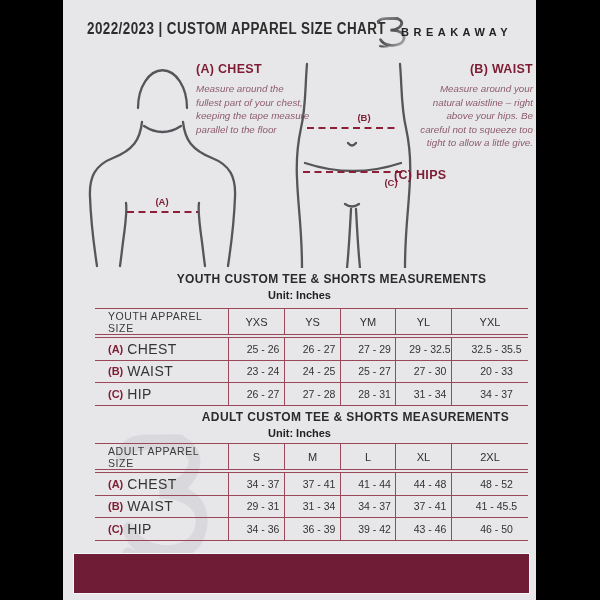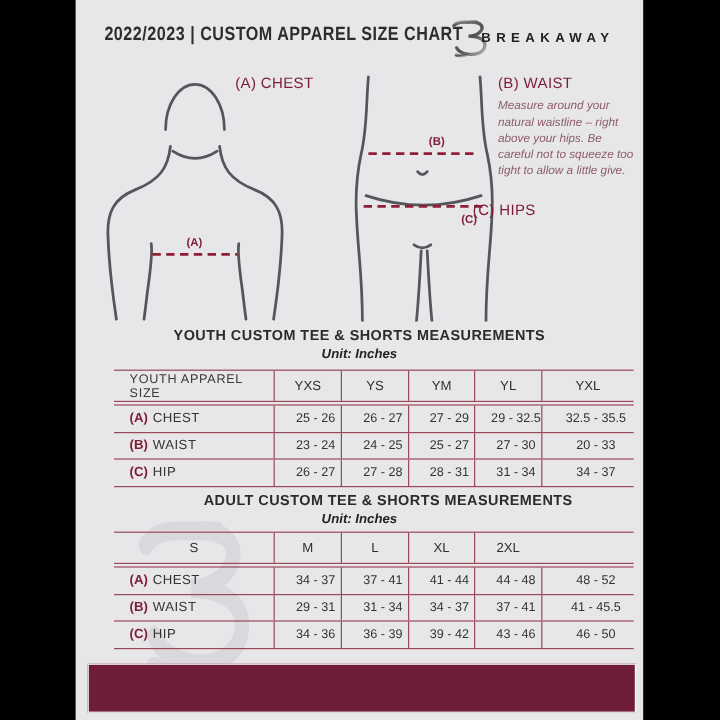--- a/index.html
+++ b/index.html
@@ -28,52 +28,52 @@
     left:24px;top:20px;font-size:16px;font-weight:bold;color:var(--ink);
     letter-spacing:.5px;transform:scaleX(.84);transform-origin:left center;
     white-space:nowrap;
   }
   .brand{
     left:338px;top:26px;font-size:11px;font-weight:bold;color:#222;
     letter-spacing:4.5px;white-space:nowrap;
   }
   
   .m-block{z-index:2;}
-  .m-head{font-size:12.5px;font-weight:normal;color:var(--accent);letter-spacing:.3px;}
+  .m-head{font-size:12.5px;font-weight:bold;color:var(--accent);letter-spacing:.3px;}
   .m-text{
     margin-top:6px;font-size:9.8px;line-height:13.5px;font-style:italic;
     color:var(--para);white-space:pre-line;
   }
   
   .sec-title{
-    left:0;width:473px;text-align:center;font-size:12px;font-weight:bold;
+    left:0;width:537px;text-align:center;font-size:12px;font-weight:bold;
     color:#2b2b2b;letter-spacing:.4px;
   }
   .sec-unit{
     left:0;width:473px;text-align:center;font-size:11px;font-weight:bold;
-    font-style:italic;color:#222;
+    color:#222;
   }
   
   .size-table{left:32px;width:433px;z-index:1;}
   .t-row{display:grid;grid-template-columns:133px 56px 56px 55px 56px 77px;}
   .t-head{border-top:1.5px solid var(--tb);border-bottom:1.5px solid var(--tb);}
   .t-head .t-cell{height:25px;}
   .t-body{margin-top:2px;border-top:1.5px solid var(--tb);}
   .t-body .t-row{border-bottom:1.5px solid var(--tb);}
   .t-body .t-cell{height:21.5px;padding-left:13px;}
   .t-cell{
     display:flex;align-items:center;justify-content:center;
     font-size:10.5px;color:var(--cell);
   }
   .t-cell:not(:first-child){border-left:1.5px solid var(--tb);}
   .t-cell.lab{justify-content:flex-start;padding-left:13px;}
   .t-head .t-cell{font-weight:normal;font-size:11px;color:#2f2f2f;}
   .t-head .t-cell.lab{font-weight:normal;font-size:10.5px;letter-spacing:.6px;color:#3a3a3a;}
   .row-key{font-weight:bold;color:var(--accent);margin-right:4px;font-size:11px;}
-  .row-name{font-size:11px;color:#343434;letter-spacing:.4px;}
+  .row-name{font-size:14px;color:#343434;letter-spacing:.4px;}
   
   .footer-bar{
     left:10px;top:553px;width:455px;height:39px;background:var(--footer);
     border:1px solid #f8f8f8;z-index:2;
   }
   .watermark{left:52px;top:424px;z-index:0;}
   svg text{font-family:"Liberation Sans",sans-serif;}
 </style>
 </head>
 <body>
@@ -123,23 +123,24 @@
       <path d="M 63,147 C 64,166 65,186 67,206"></path>
     </g>
     <path d="M 14,66 H 106" stroke="#8f1f36" stroke-width="2.2" stroke-dasharray="7 4.5"></path>
     <text x="71" y="59" text-anchor="middle" font-size="9.5" font-weight="bold" fill="#7d1c33">(B)</text>
     <path d="M 10,110 H 111" stroke="#8f1f36" stroke-width="2.2" stroke-dasharray="7 4.5"></path>
     <text x="98" y="124" text-anchor="middle" font-size="9.5" font-weight="bold" fill="#7d1c33">(C)</text>
   </svg>
 
   <div class="abs m-block" style="left:133px;top:62px;width:114px;">
     <div class="m-head">(A) CHEST</div>
-  </div>
-
-  <div class="abs m-block" style="left:352px;top:62px;width:118px;">
+    <div class="m-text">Measure around the fullest part of your chest, keeping the tape measure parallel to the floor</div>
+  </div>
+
+  <div class="abs m-block" style="left:352px;top:62px;width:118px;text-align:right;">
     <div class="m-head">(B) WAIST</div>
     <div class="m-text">Measure around your natural waistline – right above your hips. Be careful not to squeeze too tight to allow a little give.</div>
   </div>
 
   <div class="abs m-block" style="left:331px;top:168px;width:120px;">
     <div class="m-head">(C) HIPS</div>
   </div>
 
   <svg class="abs watermark" width="105" height="140" viewBox="0 0 32 32" preserveAspectRatio="none">
     <g fill="none" stroke="#d9d9dd" stroke-width="3.6" stroke-linecap="round">
@@ -196,20 +197,21 @@
         <div class="t-cell">34 - 37</div>
       </div>
     </div>
   </div>
 
   <div class="abs sec-title" style="top:410px;padding-left:24px;">ADULT CUSTOM TEE &amp; SHORTS MEASUREMENTS</div>
   <div class="abs sec-unit" style="top:427px;">Unit: Inches</div>
 
   <div class="abs size-table" style="top:443px;">
     <div class="t-head t-row">
+      <div class="t-cell lab">ADULT APPAREL SIZE</div>
       <div class="t-cell">S</div>
       <div class="t-cell">M</div>
       <div class="t-cell">L</div>
       <div class="t-cell">XL</div>
       <div class="t-cell">2XL</div>
     </div>
     <div class="t-body">
       <div class="t-row">
         <div class="t-cell lab">
             <span class="row-key">(A)</span>

